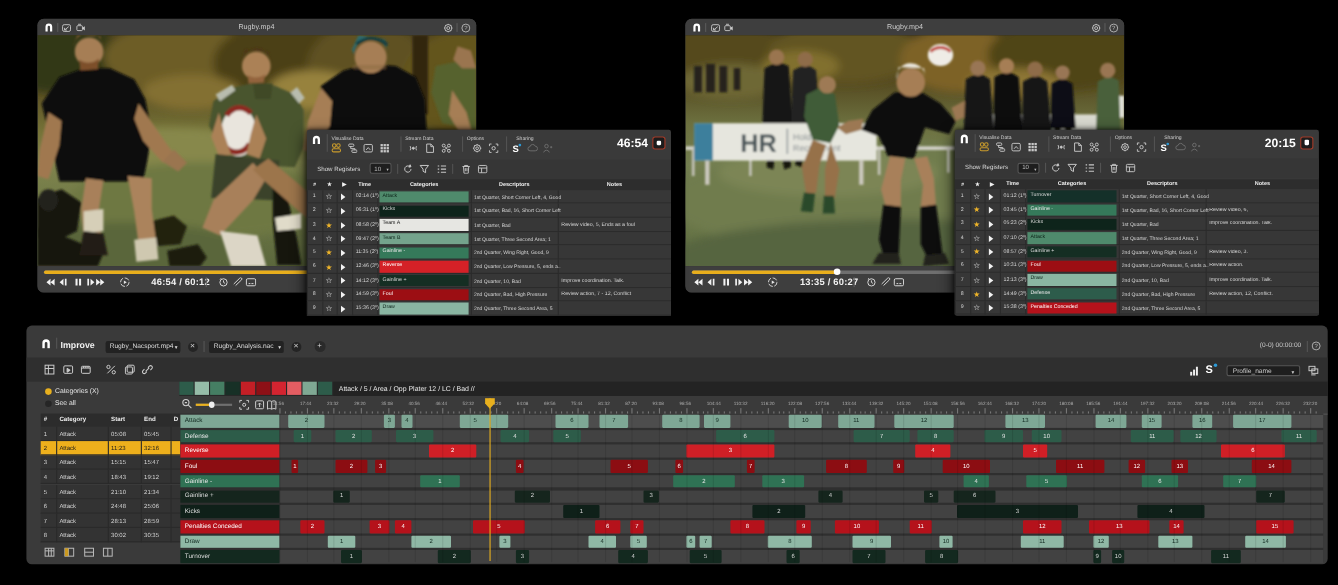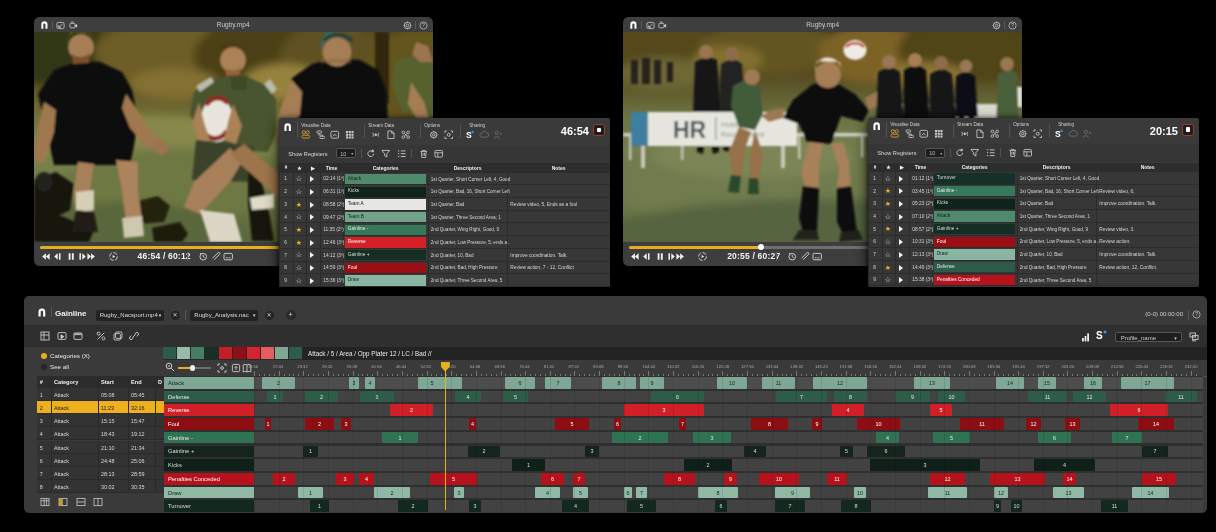--- a/index.html
+++ b/index.html
@@ -377,21 +377,21 @@
           <path d="M57 .8 61.4 4.5 57 8.2Z M61.4 .8 65.8 4.5 61.4 8.2Z" transform="translate(-3.5 0)"></path>
         </g>
       </svg>
     </div>
     <div class="abs" style="left:75px;top:235.20000000000002px">
       <svg width="9" height="9" viewBox="0 0 9 9">
         <circle cx="4.5" cy="4.5" r="3.9" fill="none" stroke="#e8e8e8" stroke-width=".8" stroke-dasharray="4.5 1.4"></circle>
         <path d="M3.6 2.9 6.3 4.5 3.6 6.1Z" fill="#e8e8e8"></path>
       </svg>
     </div>
-    <div class="tmtx" style="left:104px;top:234.20000000000002px">20:55 / 60:27</div>
+    <div class="tmtx" style="left:104px;top:234.20000000000002px">13:35 / 60:27</div>
     <div class="sep" style="left:153px;top:234.6px;height:9px;background:#5e5e5e"></div>
     <div class="abs" style="left:165px;top:235.20000000000002px">
       <svg width="34" height="9" viewBox="0 0 34 9">
         <g fill="none" stroke="#e0e0e0" stroke-width=".85">
           <circle cx="4.2" cy="4.7" r="3.3"></circle>
           <path d="M4.2 2.9v1.8l1.4.9M2 1 1 2"></path>
           <path d="M13.5 7.6 19 2.2a1.1 1.1 0 0 1 1.6 1.6L15.2 9" transform="translate(0 -1.4)"></path>
           <rect x="25" y="1.4" width="8.4" height="6.4" rx="1.2"></rect>
           <path d="M27 5.8h1.6M29.6 5.8h1.8"></path>
         </g>
@@ -997,21 +997,21 @@
     <div class="chip" style="left:65.5px;top:157.29999999999998px;width:81px;height:10.299999999999999px;background:#b5121b;color:#fff">Penalties Conceded</div>
     <div class="trow" style="left:151.5px;top:160.0px;font-size:4.6px;width:79px;height:8px;overflow:hidden;white-space:nowrap">2nd Quarter, Three Second Area, 5</div>
   </div>
 <div class="tl" style="left:24px;top:295.5px;width:1183px;height:217.2px">
     <div class="abs" style="left:12.5px;top:11.0px">
       <svg width="10" height="10" viewBox="0 0 10 10">
         <path d="M1.5 9.6 V4.8 A3.3 3.3 0 0 1 8.3 4.8 V9.6 H6.1 V5.0 A1.15 1.15 0 0 0 3.7 5.0 V9.6 Z" transform="scale(1.0)" fill="#fff"></path>
       </svg>
     </div>
     <div class="sep" style="left:27px;top:11.5px;height:10px;background:#555"></div>
-    <div class="abs" style="left:31px;top:13.5px;font-size:8px;font-weight:bold;color:#f0f0f0">Gainline</div>
+    <div class="abs" style="left:31px;top:13.5px;font-size:8px;font-weight:bold;color:#f0f0f0">Improve</div>
     <div class="abs" style="left:71.7px;top:14.0px;width:68.7px;height:11px;background:#222;border-radius:2px;color:#ddd;font-size:6px;padding:2.5px 0 0 4px;white-space:nowrap">Rugby_Nacsport.mp4<span style="position:absolute;right:3px;top:2px;font-size:5px">▾</span></div>
     <div class="abs" style="left:146.5px;top:15.0px;width:9px;height:9px;border-radius:50%;background:#242424;color:#ccc;font-size:6px;text-align:center;line-height:9px">✕</div>
     <div class="sep" style="left:161px;top:14.5px;height:10px;background:#555"></div>
     <div class="abs" style="left:166.3px;top:14.0px;width:68.09999999999997px;height:11px;background:#222;border-radius:2px;color:#ddd;font-size:6px;padding:2.5px 0 0 4px;white-space:nowrap">Rugby_Analysis.nac<span style="position:absolute;right:3px;top:2px;font-size:5px">▾</span></div>
     <div class="abs" style="left:240.5px;top:15.0px;width:9px;height:9px;border-radius:50%;background:#242424;color:#ccc;font-size:6px;text-align:center;line-height:9px">✕</div>
     <div class="abs" style="left:261.5px;top:14.5px;width:10px;height:10px;border-radius:50%;background:#2a2a2a;color:#ddd;font-size:7px;text-align:center;line-height:10px">+</div>
     <div class="abs" style="right:24px;top:15.5px;font-size:6px;color:#ccc">(0-0) 00:00:00</div>
     <div class="sep" style="right:18px;top:14.5px;height:10px;background:#555"></div>
     <div class="abs" style="left:1168px;top:14.5px">
       <svg width="9" height="9" viewBox="0 0 9 9">

